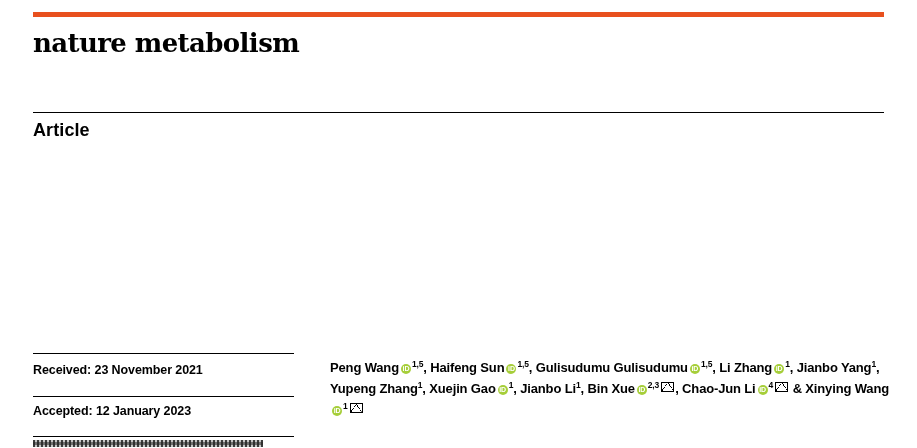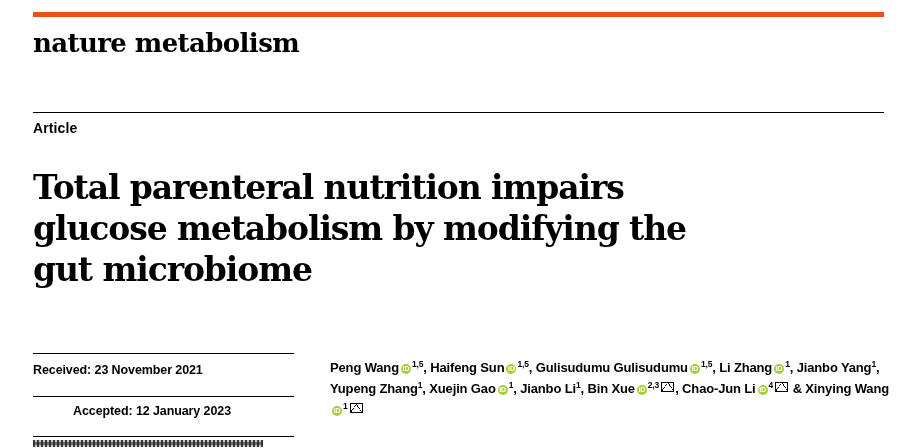--- a/index.html
+++ b/index.html
@@ -40,21 +40,21 @@
     left: 33px;
     top: 112px;
     width: 851px;
     height: 1px;
     background: #000000;
   }
   .article-label {
     position: absolute;
     left: 33px;
     top: 120px;
-    font-size: 14px;
+    font-size: 18px;
     font-weight: 700;
     letter-spacing: 0.1px;
   }
   .doi {
     position: absolute;
     right: 33px;
     top: 121px;
     font-size: 11.5px;
     color: #2b6bb5;
     text-align: right;
@@ -98,21 +98,21 @@
   }
   .hist-line {
     position: absolute;
     left: 33px;
     font-size: 12.5px;
     font-weight: 700;
     letter-spacing: -0.1px;
     white-space: nowrap;
   }
   .hist-received { top: 363px; }
-  .hist-accepted { top: 404px; margin-left: 40px; }
+  .hist-accepted { top: 404px; }
   .qr {
     position: absolute;
     left: 33px;
     top: 440px;
     width: 230px;
     height: 30px;
     background:
       repeating-linear-gradient(90deg, #222 0 2px, #fff 2px 4px),
       repeating-linear-gradient(0deg, #555 0 3px, #bbb 3px 5px);
     background-blend-mode: multiply;
@@ -178,21 +178,20 @@
 
   <div class="top-rule"></div>
 
   <div class="journal-title">nature metabolism</div>
 
   <div class="meta-rule"></div>
 
   <div class="article-label">Article</div>
 
 
-  <h1 class="paper-title">Total parenteral nutrition impairs glucose metabolism by modifying the gut microbiome</h1>
 
   <div class="hist-rule"></div>
   <div class="hist-line hist-received">Received: 23 November 2021</div>
   <div class="hist-rule2"></div>
   <div class="hist-line hist-accepted">Accepted: 12 January 2023</div>
   <div class="hist-rule3"></div>
 
   <div class="qr"></div>
 
   <div class="authors">

